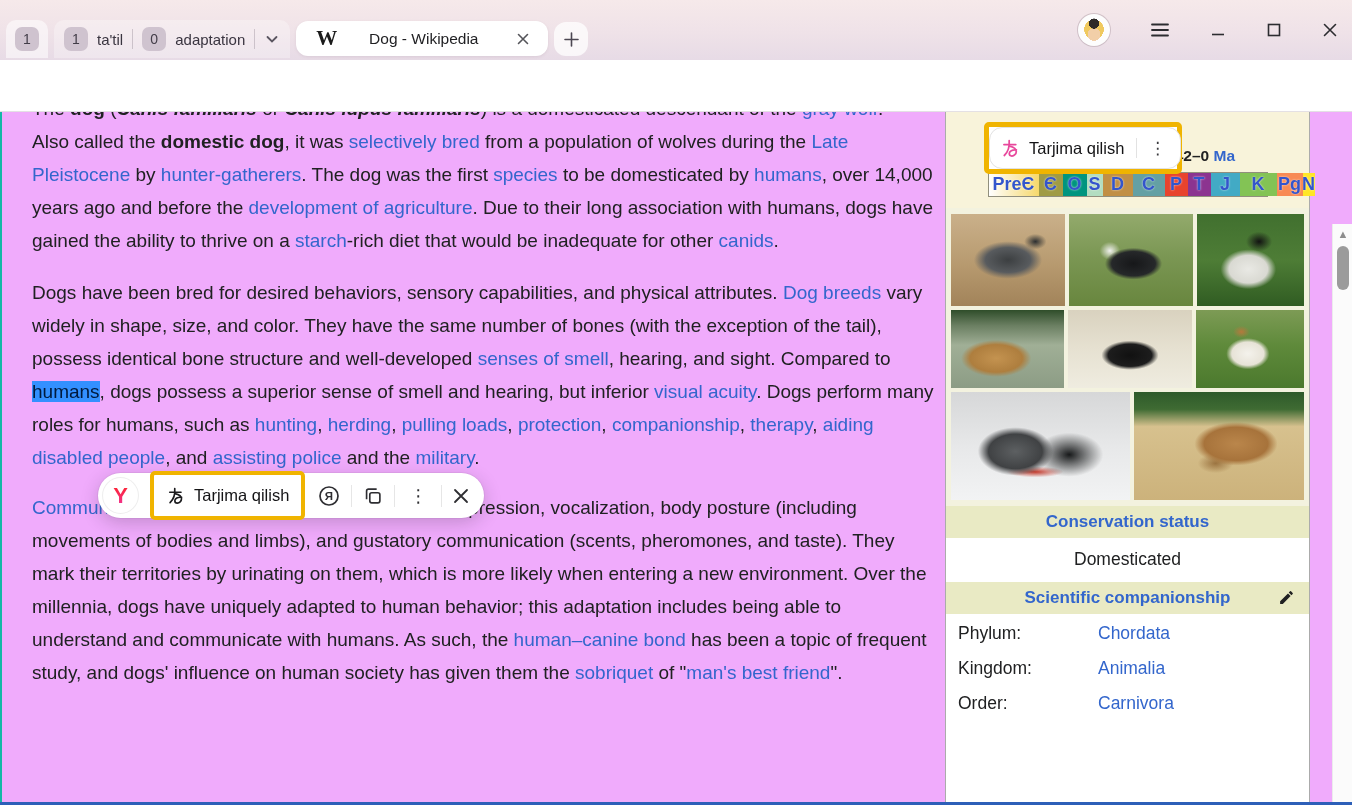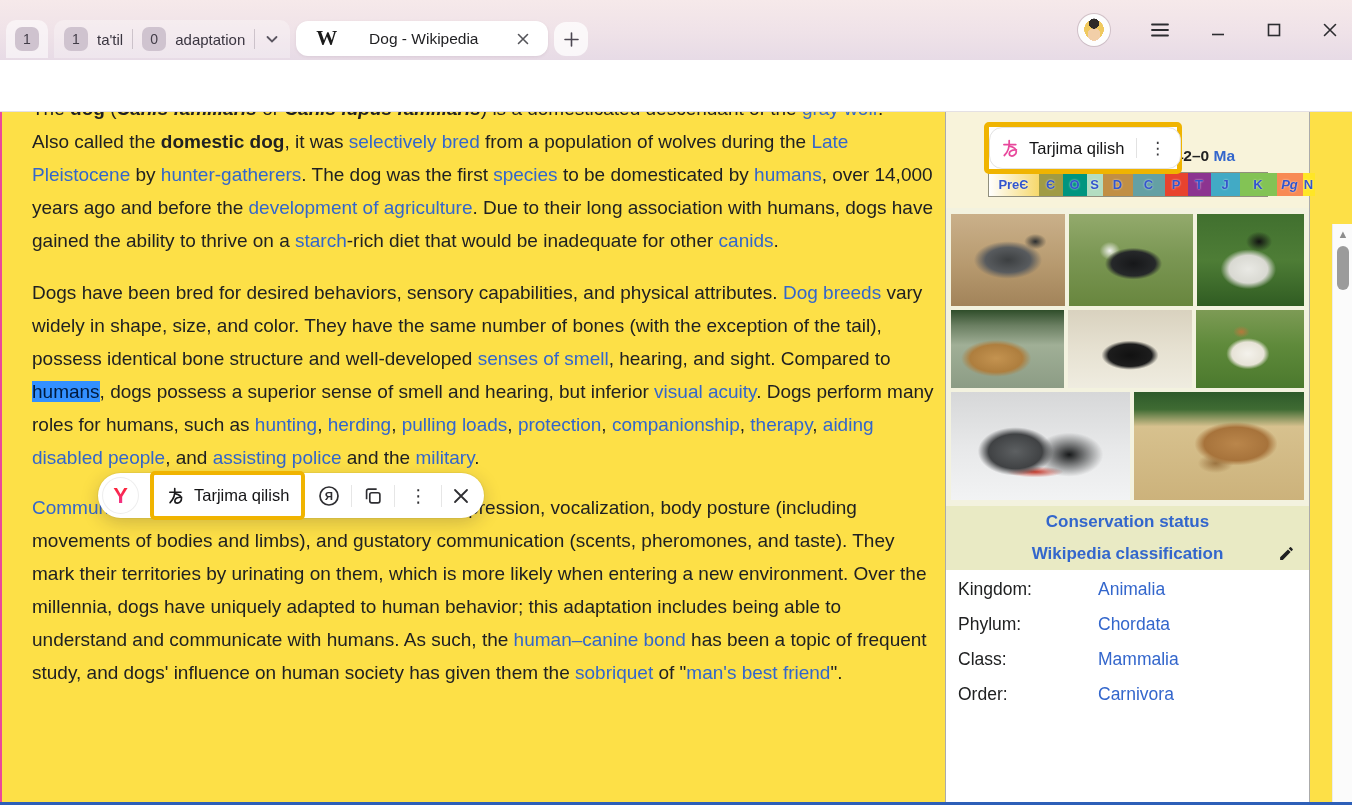--- a/index.html
+++ b/index.html
@@ -55,22 +55,22 @@
     display:flex; }
   .translate-btn { flex:1; margin:0; background:#fff; border:1px solid #e2e2e2; border-radius:13px;
     display:flex; align-items:center; padding:0 10px; gap:8px; }
   .hira { color:#e8489c; }
   .hira-dark { color:#1c1c1e; }
   .t-label { font-size:16.5px; color:#141416; white-space:nowrap; }
   .dots { color:#3a3a3e; font-size:17px; letter-spacing:0; padding:0 4px; }
   .tool-ico { position:absolute; top:72px; color:#333338; }
 
   
-  .content { position:absolute; left:0; top:112px; width:1352px; height:693px; background:#fde047;
-    border-left:2px solid #ec4899; }
+  .content { position:absolute; left:0; top:112px; width:1352px; height:693px; background:#f0abfc;
+    border-left:2px solid #14b8a6; }
   .article { position:absolute; left:30px; top:0; width:902px; color:#202122;
     font-size:19px; line-height:33px; }
   .clipped { height:13px; overflow:hidden; position:relative; }
   .clipped .inner { position:absolute; left:0; right:0; top:-20px; }
   .article p { margin:0; }
   .p-gap1 { margin-top:19px !important; }
   .p-gap2 { margin-top:17px !important; }
   .p-gap3 { margin-top:16px !important; }
   .seg-link { color:#3366cc; }
   .seg-bold { font-weight:bold; }
@@ -95,21 +95,21 @@
 
   
   .infobox { position:absolute; left:943px; top:0; width:365px; height:693px; background:#fff;
     border-left:1px solid #ababab; border-right:1px solid #ababab; font-size:17px; color:#202122; }
   .ib-top { background:#f8f3da; text-align:center; padding:5px 6px 7px; }
   .ib-title { font-size:20px; font-weight:bold; padding:3px 0 4px; }
   .ib-temporal { font-size:15.5px; font-weight:bold; }
   .ib-temporal .ma { color:#3366cc; }
   .timescale { width:280px; margin:7px auto 4px; height:25px; display:flex; border:1px solid #918f7d;
     background:#fff; }
-  .ts-seg { display:flex; align-items:center; justify-content:center; font-weight:bold; font-size:13px;
+  .ts-seg { display:flex; align-items:center; justify-content:center; font-weight:bold; font-size:18px;
     color:#3355cc; text-shadow:0 0 2px rgba(255,255,255,.85); overflow:hidden; white-space:nowrap; }
   .ib-range { font-size:16.5px; font-weight:bold; line-height:30px; }
   .ib-photos { background:#f3f2df; padding:6px 5px; display:flex; flex-direction:column; gap:4px; }
   .ph-row { display:flex; gap:4px; }
   .tile { flex:1; }
   .t1 { background:radial-gradient(ellipse 44% 30% at 50% 50%,#3c3f41 0%,#585b5e 45%,transparent 68%),
         radial-gradient(ellipse 14% 12% at 74% 30%,#2c2f31 0%,transparent 70%),
         linear-gradient(180deg,#cab08a 0%,#b79a6f 55%,#a2835a 100%); }
   .t2 { background:radial-gradient(ellipse 32% 24% at 52% 54%,#161719 0%,#26282a 55%,transparent 72%),
         radial-gradient(ellipse 11% 13% at 33% 40%,#f1f1ef 0%,transparent 75%),
@@ -340,21 +340,21 @@
             <div class="ts-seg" style="background: linear-gradient(90deg, rgb(255, 255, 255), rgb(246, 216, 107)); flex: 0 0 50px;">PreЄ</div>
             <div class="ts-seg" style="background: rgb(160, 155, 69); flex: 0 0 24px;">Є</div>
             <div class="ts-seg" style="background: rgb(0, 149, 127); flex: 0 0 24px;">O</div>
             <div class="ts-seg" style="background: rgb(179, 221, 193); flex: 0 0 16px;">S</div>
             <div class="ts-seg" style="background: rgb(193, 143, 69); flex: 0 0 30px;">D</div>
             <div class="ts-seg" style="background: rgb(100, 160, 164); flex: 0 0 32px;">C</div>
             <div class="ts-seg" style="background: rgb(232, 67, 46); flex: 0 0 23px;">P</div>
             <div class="ts-seg" style="background: rgb(140, 52, 144); flex: 0 0 23px;">T</div>
             <div class="ts-seg" style="background: rgb(66, 170, 197); flex: 0 0 29px;">J</div>
             <div class="ts-seg" style="background: rgb(131, 195, 85); flex: 0 0 37px;">K</div>
-            <div class="ts-seg" style="background: rgb(248, 138, 84); flex: 0 0 26px; font-style: italic;">Pg</div>
+            <div class="ts-seg" style="background: rgb(248, 138, 84); flex: 0 0 26px;">Pg</div>
             <div class="ts-seg" style="background: rgb(255, 230, 38); flex: 0 0 12px;">N</div>
           </div>
       </div>
       <div class="ib-photos">
           <div class="ph-row" style="height: 92px;">
             <div class="tile t1" title="mottled-gray-herding-dog-running" style="flex: 112 0 0px;"></div>
             <div class="tile t2" title="black-white-dog-standing-in-grass" style="flex: 122 0 0px;"></div>
             <div class="tile t3" title="black-white-longhaired-dog-on-lawn" style="flex: 105 0 0px;"></div>
           </div>
           <div class="ph-row" style="height: 78px;">
@@ -363,40 +363,37 @@
             <div class="tile t6" title="white-tan-terrier-on-grass" style="flex: 105 0 0px;"></div>
           </div>
           <div class="ph-row" style="height: 108px;">
             <div class="tile t7" title="two-sled-dogs-in-snow" style="flex: 172 0 0px;"></div>
             <div class="tile t8" title="tan-dog-nursing-puppies-on-sand" style="flex: 163 0 0px;"></div>
           </div>
         </div>
       <div class="ib-header">
         <span>Conservation status</span>
       </div>
+      <div class="ib-value">Domesticated</div>
       <div class="ib-header">
-        <span>Wikipedia classification</span>
+        <span>Scientific companionship</span>
         <span class="edit-pencil">
           <svg width="17" height="17" viewBox="0 0 24 24" fill="#202122">
               <path d="M3 17.2V21h3.8L17.8 9.9l-3.7-3.7L3 17.2zM20.7 7a1 1 0 0 0 0-1.4l-2.3-2.3a1 1 0 0 0-1.4 0l-1.8 1.8 3.7 3.7L20.7 7z"></path>
             </svg>
         </span>
       </div>
       <div class="taxo">
           <div class="taxo-row">
+            <div class="taxo-rank">Phylum:</div>
+            <div class="taxo-val">Chordata</div>
+          </div>
+          <div class="taxo-row">
             <div class="taxo-rank">Kingdom:</div>
             <div class="taxo-val">Animalia</div>
-          </div>
-          <div class="taxo-row">
-            <div class="taxo-rank">Phylum:</div>
-            <div class="taxo-val">Chordata</div>
-          </div>
-          <div class="taxo-row">
-            <div class="taxo-rank">Class:</div>
-            <div class="taxo-val">Mammalia</div>
           </div>
           <div class="taxo-row">
             <div class="taxo-rank">Order:</div>
             <div class="taxo-val">Carnivora</div>
           </div>
         </div>
     </div>
 
     <div class="scrollbar">
       <div class="sb-arrow" style="top:4px;">▲</div>

